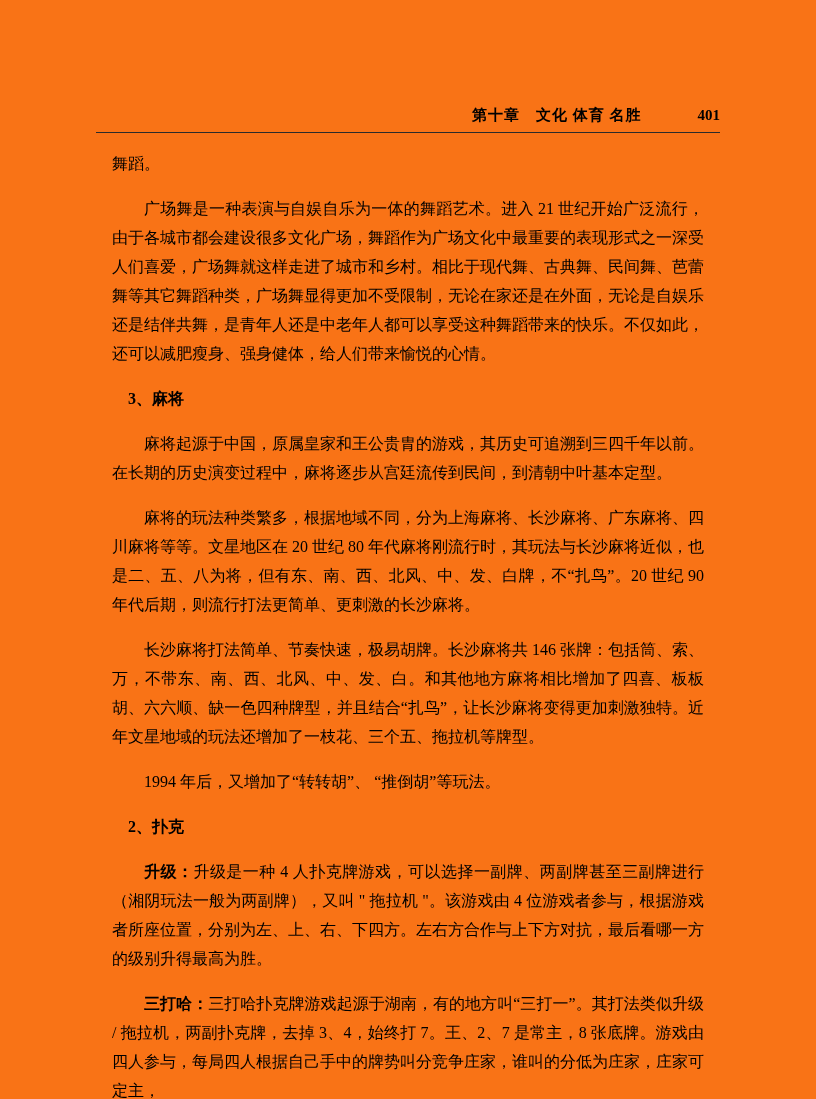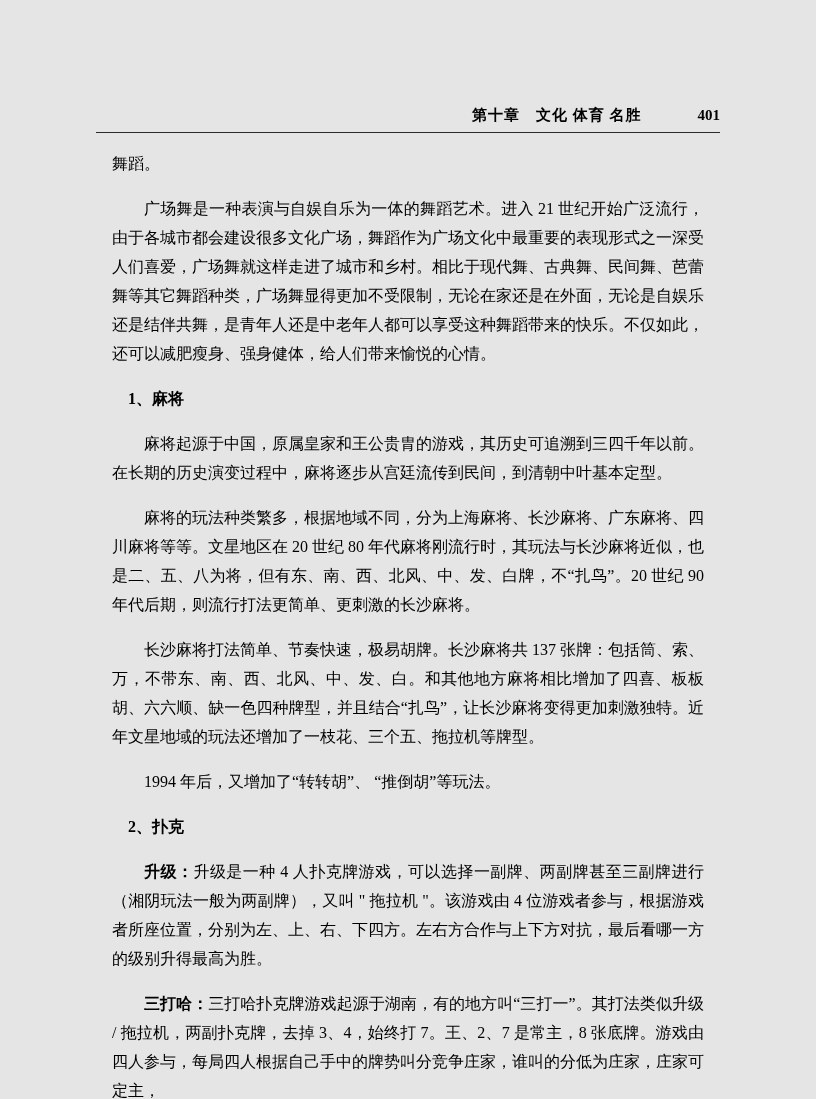--- a/index.html
+++ b/index.html
@@ -5,21 +5,21 @@
   html, body {
     margin: 0;
     padding: 0;
     background: #ffffff;
   }
   .page {
     position: relative;
     width: 816px;
     height: 1099px;
     margin: 0 auto;
-    background: #e5e5e5;
+    background: #f97316;
     box-sizing: border-box;
     padding: 106px 96px 0 96px;
     font-family: "Liberation Serif", "DejaVu Serif", serif;
     color: #000000;
     overflow: hidden;
   }
   .page-header {
     display: flex;
     justify-content: flex-end;
     align-items: baseline;
@@ -73,24 +73,24 @@
   <header class="page-header">
     <span class="chapter">第十章　文化 体育 名胜</span>
     <span class="pagenum">401</span>
   </header>
 
   <main class="body">
     <p class="no-indent">舞蹈。</p>
     <p>广场舞是一种表演与自娱自乐为一体的舞蹈艺术。进入 21 世纪开始广泛流行，由于各城市都会建设很多文化广场，舞蹈作为广场文化中最重要的表现形式之一深受人们喜爱，广场舞就这样走进了城市和乡村。相比于现代舞、古典舞、民间舞、芭蕾舞等其它舞蹈种类，广场舞显得更加不受限制，无论在家还是在外面，无论是自娱乐还是结伴共舞，是青年人还是中老年人都可以享受这种舞蹈带来的快乐。不仅如此，还可以减肥瘦身、强身健体，给人们带来愉悦的心情。</p>
 
 
-    <h3>1、麻将</h3>
+    <h3>3、麻将</h3>
     <p>麻将起源于中国，原属皇家和王公贵胄的游戏，其历史可追溯到三四千年以前。在长期的历史演变过程中，麻将逐步从宫廷流传到民间，到清朝中叶基本定型。</p>
     <p>麻将的玩法种类繁多，根据地域不同，分为上海麻将、长沙麻将、广东麻将、四川麻将等等。文星地区在 20 世纪 80 年代麻将刚流行时，其玩法与长沙麻将近似，也是二、五、八为将，但有东、南、西、北风、中、发、白牌，不“扎鸟”。20 世纪 90 年代后期，则流行打法更简单、更刺激的长沙麻将。</p>
-    <p>长沙麻将打法简单、节奏快速，极易胡牌。长沙麻将共 137 张牌：包括筒、索、万，不带东、南、西、北风、中、发、白。和其他地方麻将相比增加了四喜、板板胡、六六顺、缺一色四种牌型，并且结合“扎鸟”，让长沙麻将变得更加刺激独特。近年文星地域的玩法还增加了一枝花、三个五、拖拉机等牌型。</p>
+    <p>长沙麻将打法简单、节奏快速，极易胡牌。长沙麻将共 146 张牌：包括筒、索、万，不带东、南、西、北风、中、发、白。和其他地方麻将相比增加了四喜、板板胡、六六顺、缺一色四种牌型，并且结合“扎鸟”，让长沙麻将变得更加刺激独特。近年文星地域的玩法还增加了一枝花、三个五、拖拉机等牌型。</p>
     <p>1994 年后，又增加了“转转胡”、 “推倒胡”等玩法。</p>
 
     <h3>2、扑克</h3>
 
     <p><b class="lead">升级：</b><span>升级是一种 4 人扑克牌游戏，可以选择一副牌、两副牌甚至三副牌进行（湘阴玩法一般为两副牌），又叫 " 拖拉机 "。该游戏由 4 位游戏者参与，根据游戏者所座位置，分别为左、上、右、下四方。左右方合作与上下方对抗，最后看哪一方的级别升得最高为胜。</span></p>
 
     <p><b class="lead">三打哈：</b><span>三打哈扑克牌游戏起源于湖南，有的地方叫“三打一”。其打法类似升级 / 拖拉机，两副扑克牌，去掉 3、4，始终打 7。王、2、7 是常主，8 张底牌。游戏由四人参与，每局四人根据自己手中的牌势叫分竞争庄家，谁叫的分低为庄家，庄家可定主，</span></p>
   </main>
 
 </div>

